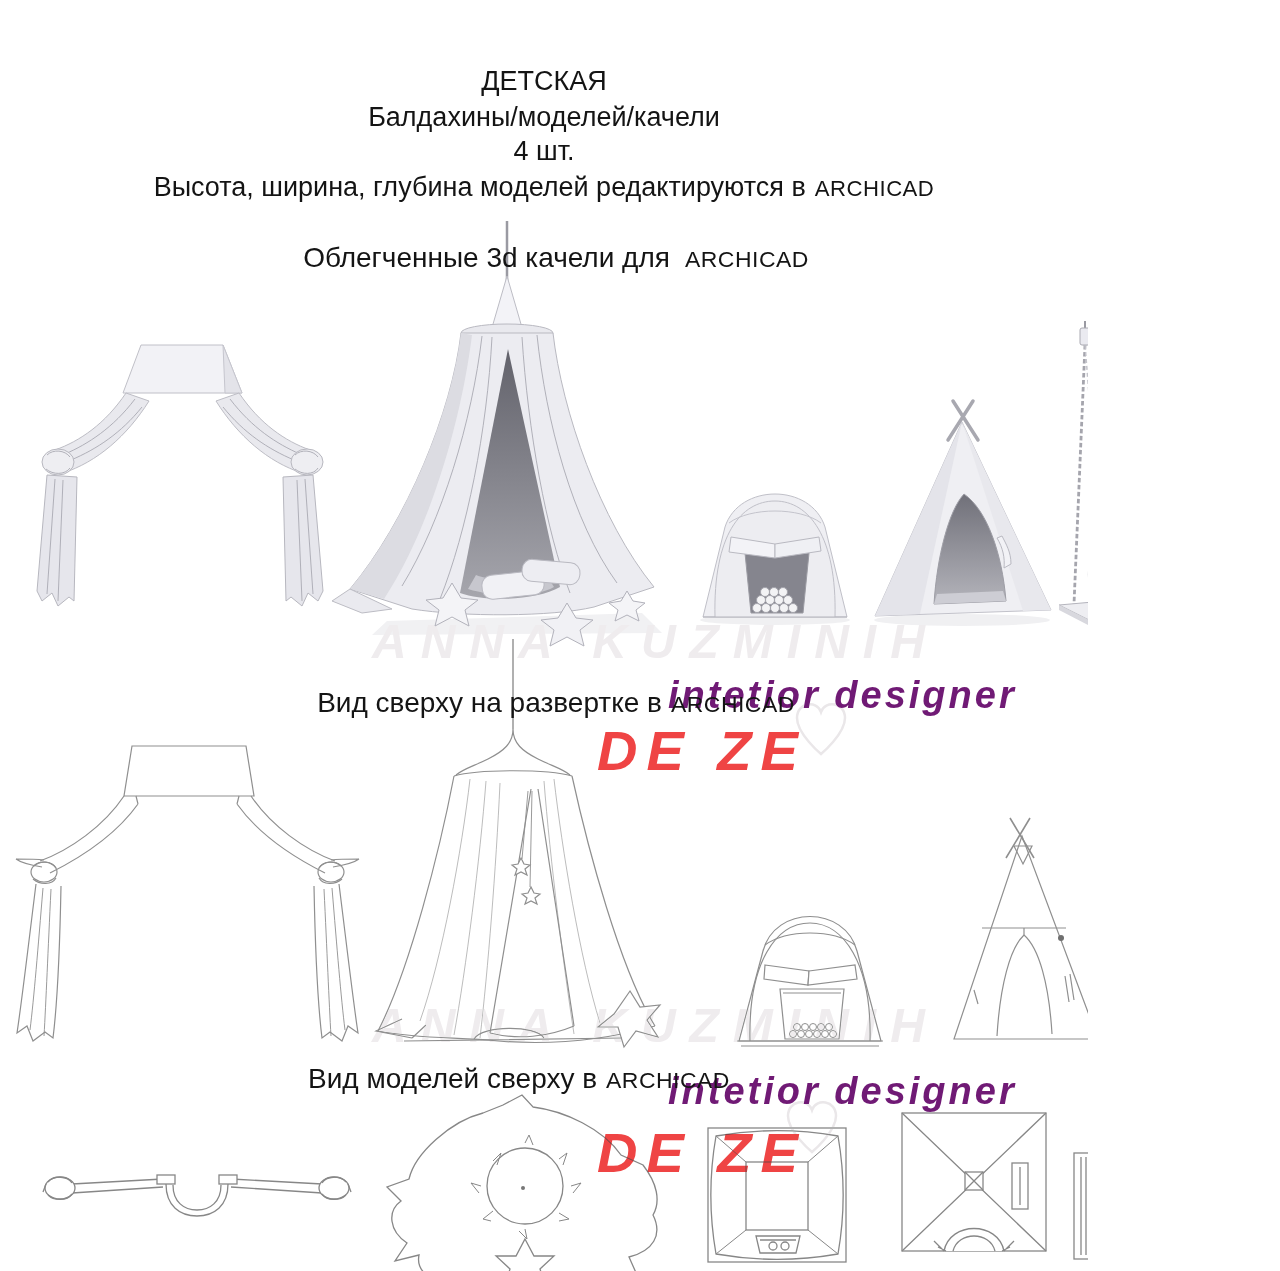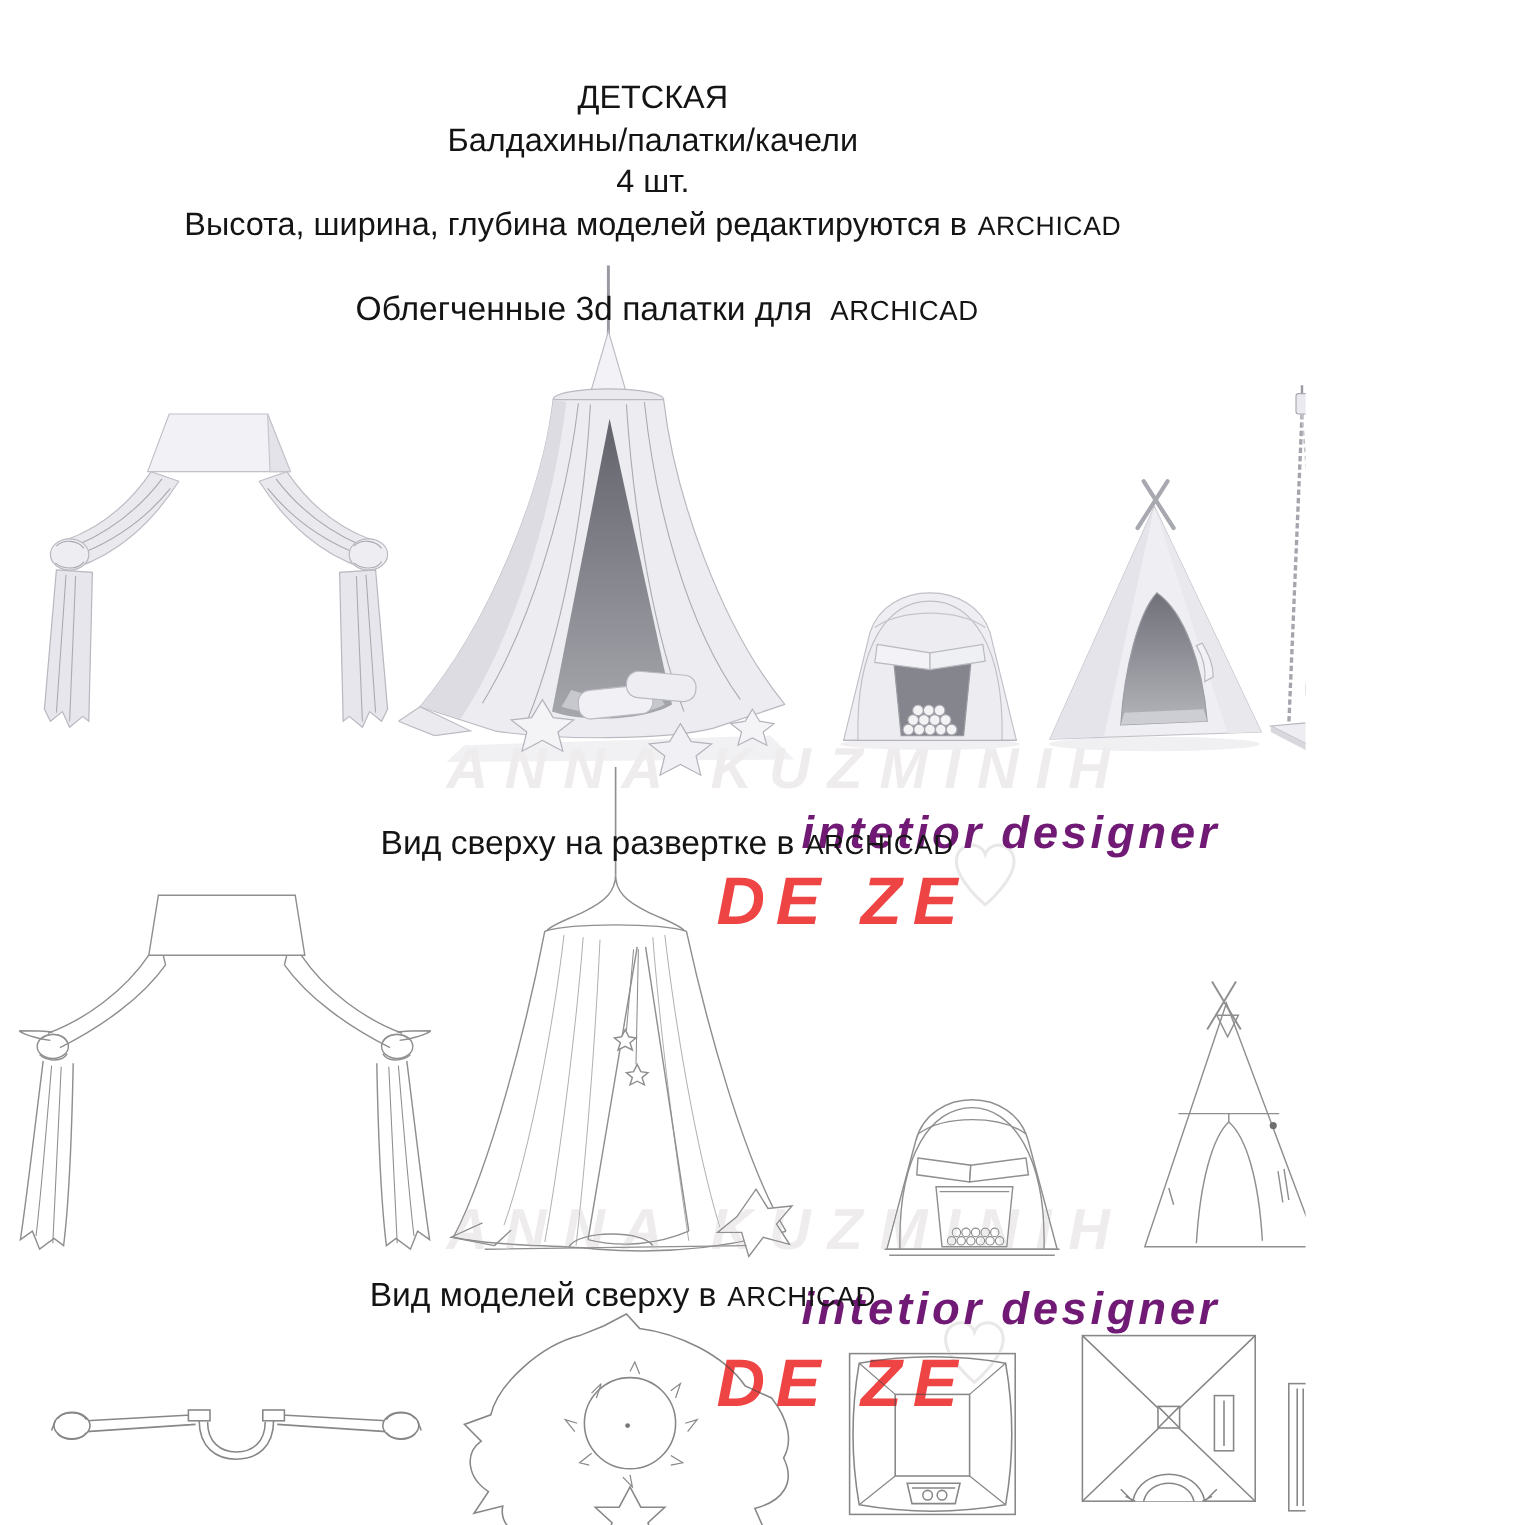--- a/index.html
+++ b/index.html
@@ -27,30 +27,30 @@
 </style>
 </head>
 <body>
 
 <div class="page">
 
   <div class="heading h-room">
     <span>ДЕТСКАЯ</span>
   </div>
   <div class="heading h-cat">
-    <span>Балдахины/палатки/качели</span>
+    <span>Балдахины/моделей/качели</span>
   </div>
   <div class="heading h-qty">
     <span>4 шт.</span>
   </div>
   <div class="heading h-note">
     <span>Высота, ширина, глубина моделей редактируются в</span><span class="archicad">ARCHICAD</span>
   </div>
   <div class="heading h-sec3d">
-    <span>Облегченные 3d палатки для</span><span class="archicad gap-lg">ARCHICAD</span>
+    <span>Облегченные 3d качели для</span><span class="archicad gap-lg">ARCHICAD</span>
   </div>
   <div class="heading h-elev">
     <span>Вид сверху на развертке в</span><span class="archicad">ARCHICAD</span>
   </div>
   <div class="heading h-top">
     <span>Вид моделей сверху в</span><span class="archicad">ARCHICAD</span>
   </div>
 
   <div class="fig" style="left:25px;top:283px;width:310px;height:295px;">
     <svg viewBox="0 0 310 295">

